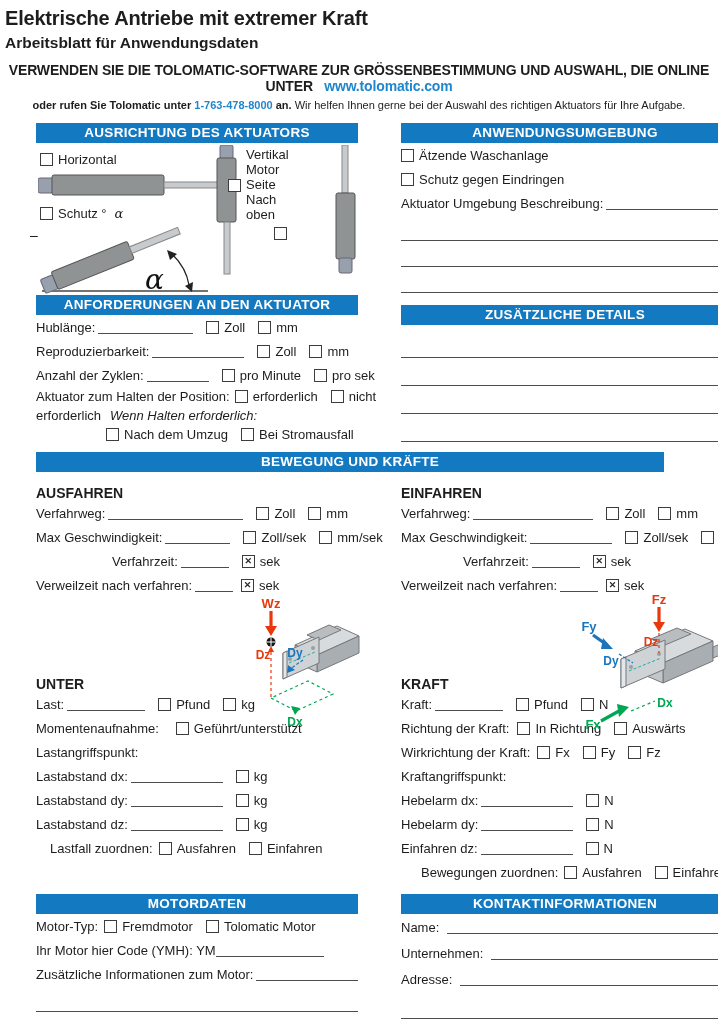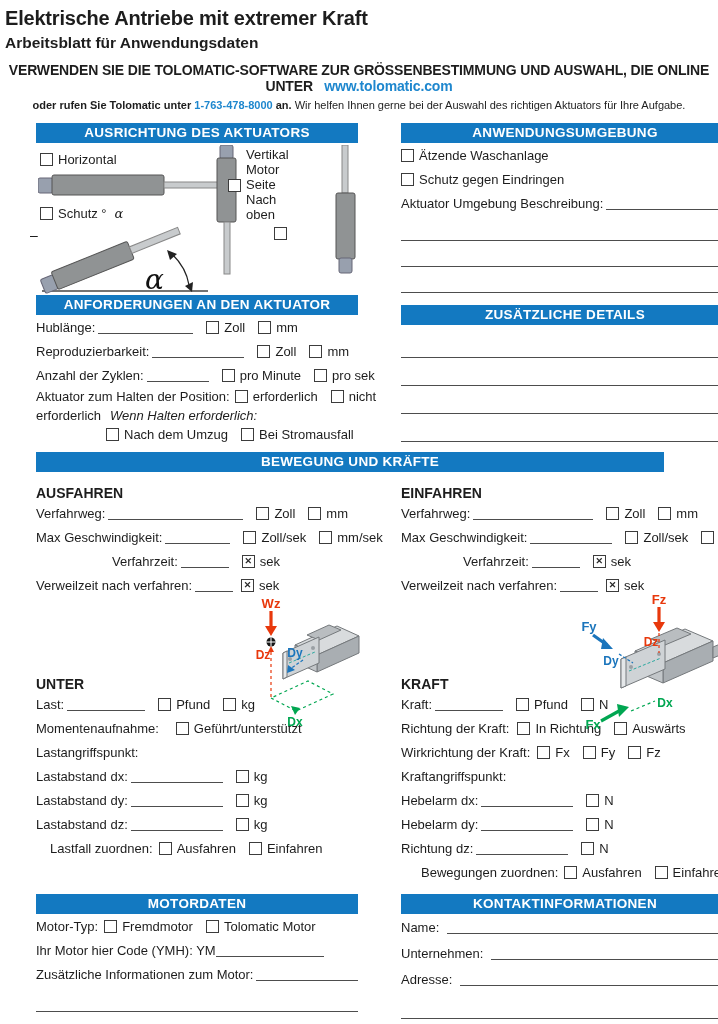--- a/index.html
+++ b/index.html
@@ -464,21 +464,21 @@
       </div>
       <div class="row">
         <span>Hebelarm dy:</span>
         <span class="bl" style="width:92px"></span>
         <span class="unit">
             <span class="cb"></span>
             <span>N</span>
           </span>
       </div>
       <div class="row">
-        <span>Richtung dz:</span>
+        <span>Einfahren dz:</span>
         <span class="bl" style="width:92px"></span>
         <span class="unit">
             <span class="cb"></span>
             <span>N</span>
           </span>
       </div>
       <div class="row" style="padding-left:20px">
         <span>Bewegungen zuordnen:</span>
         <span class="unit" style="margin-left:6px">
             <span class="cb"></span>

